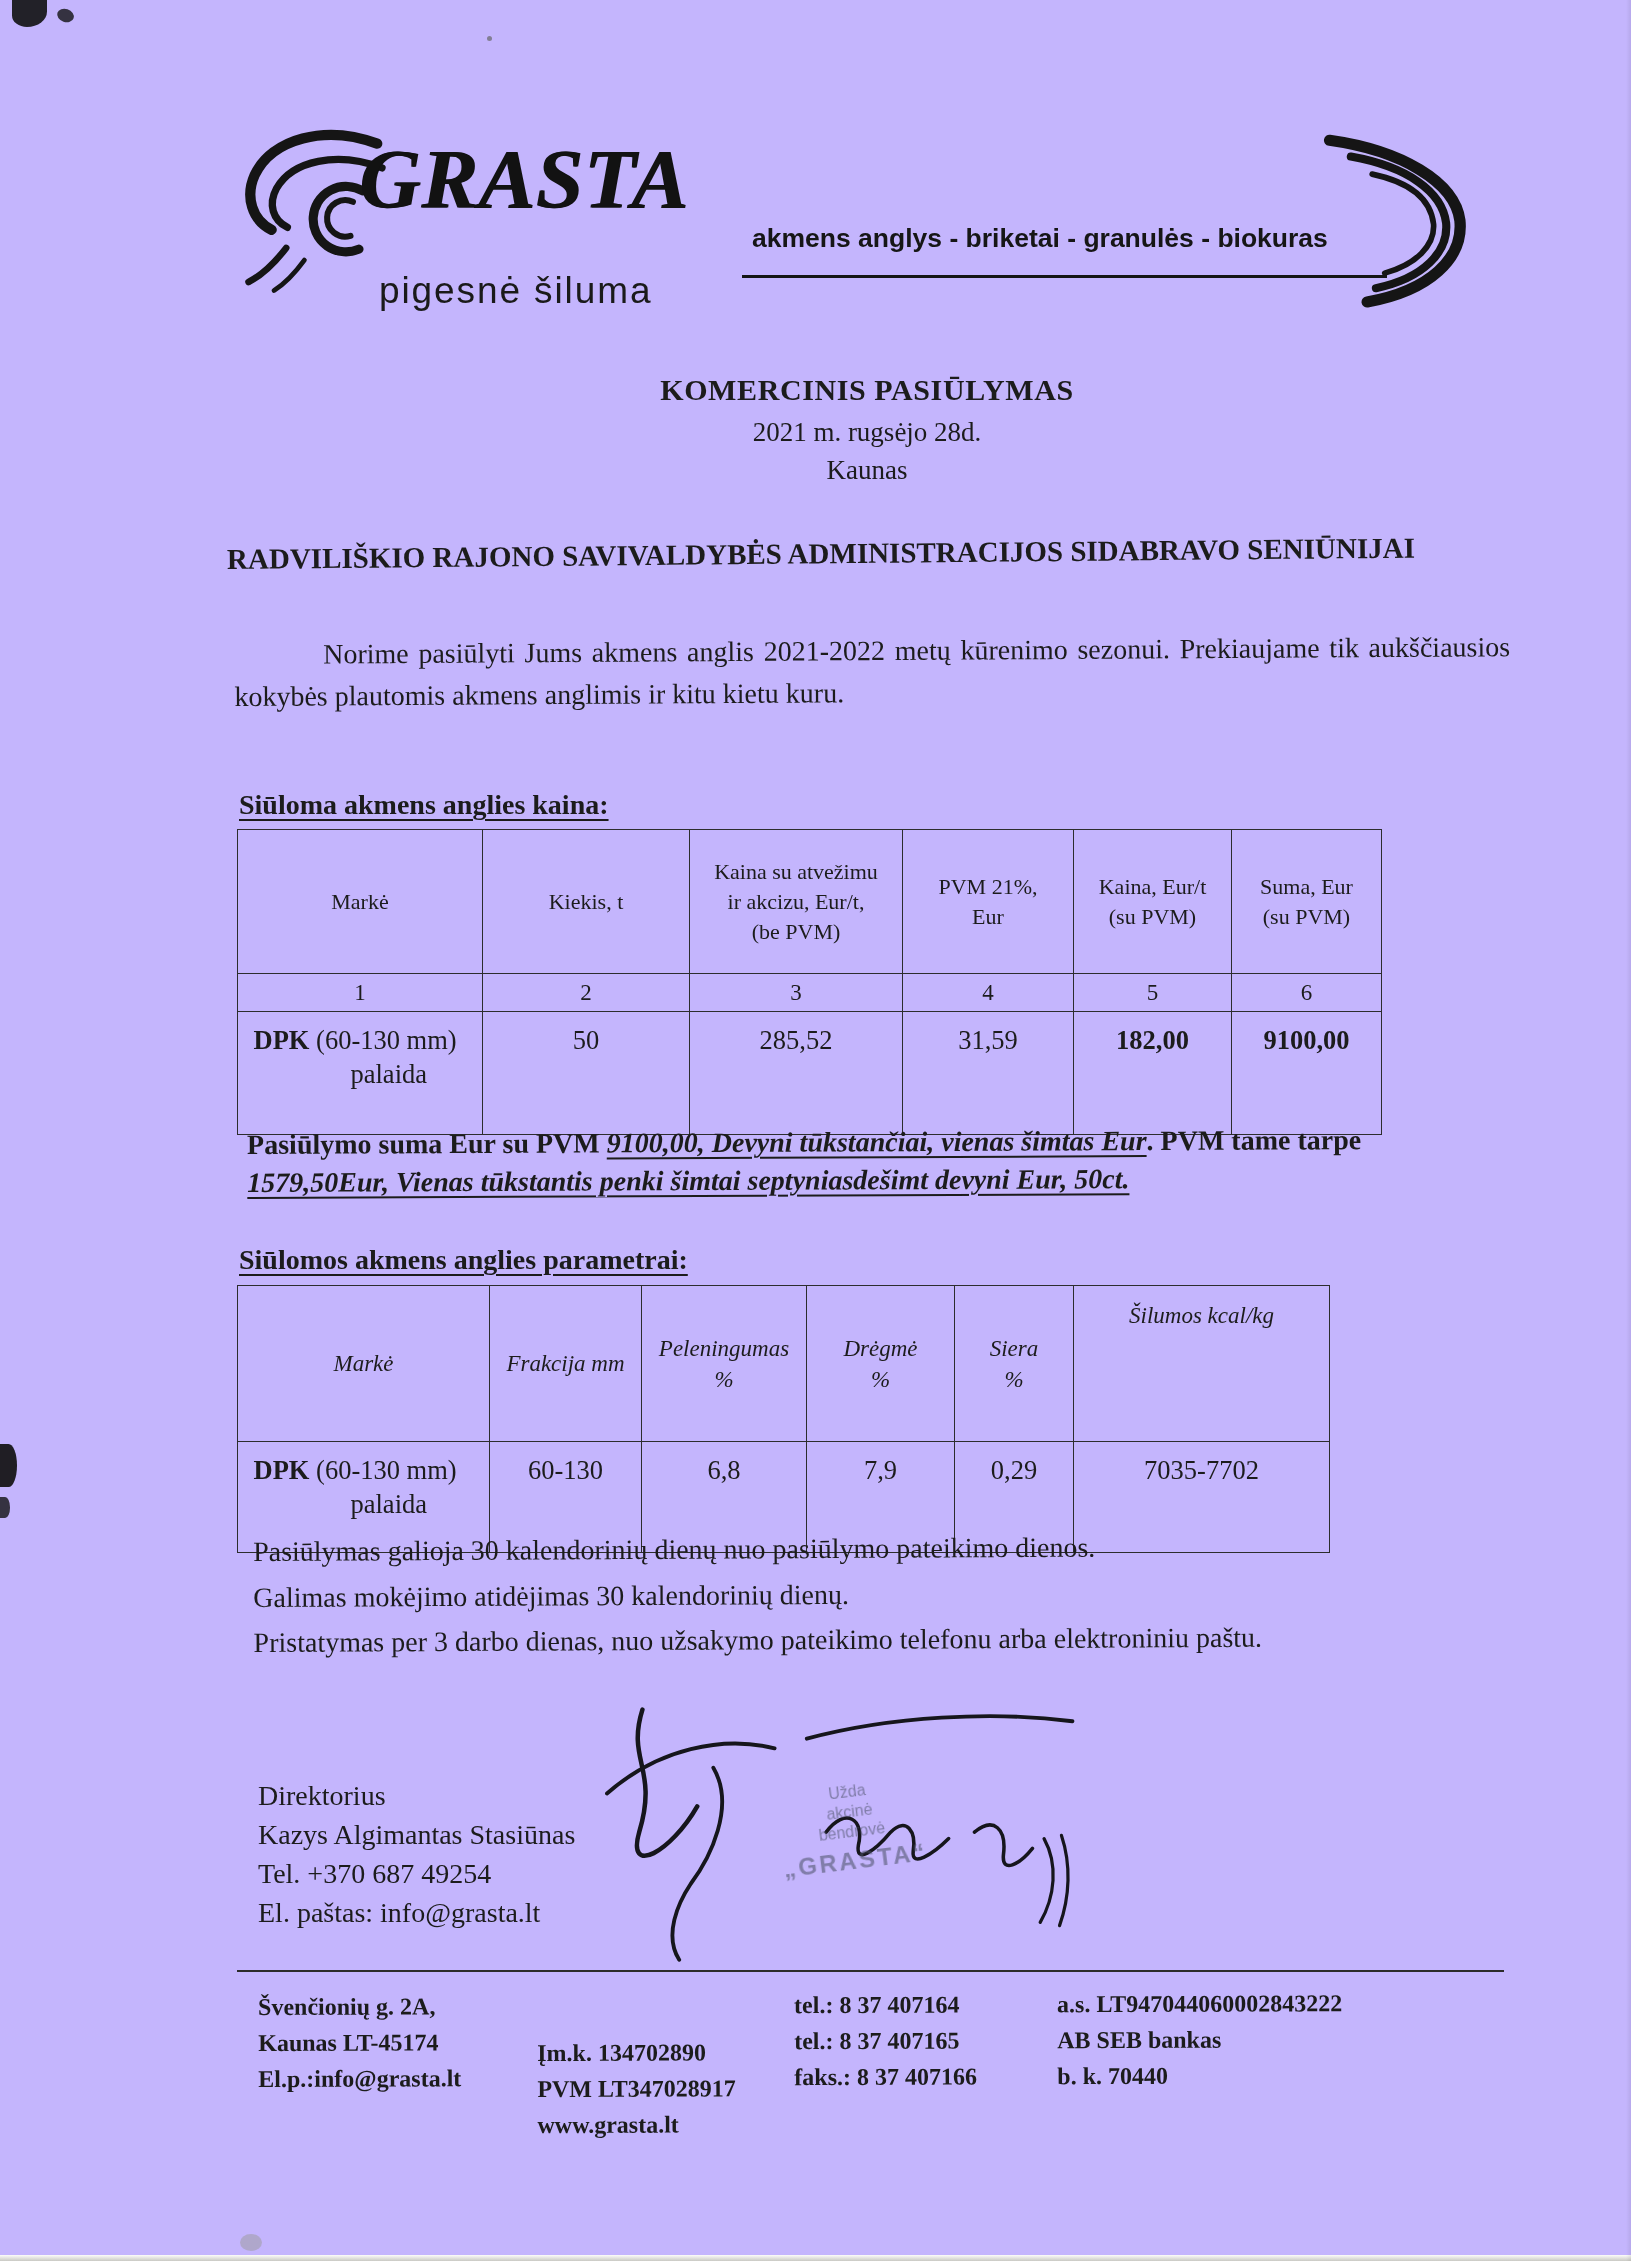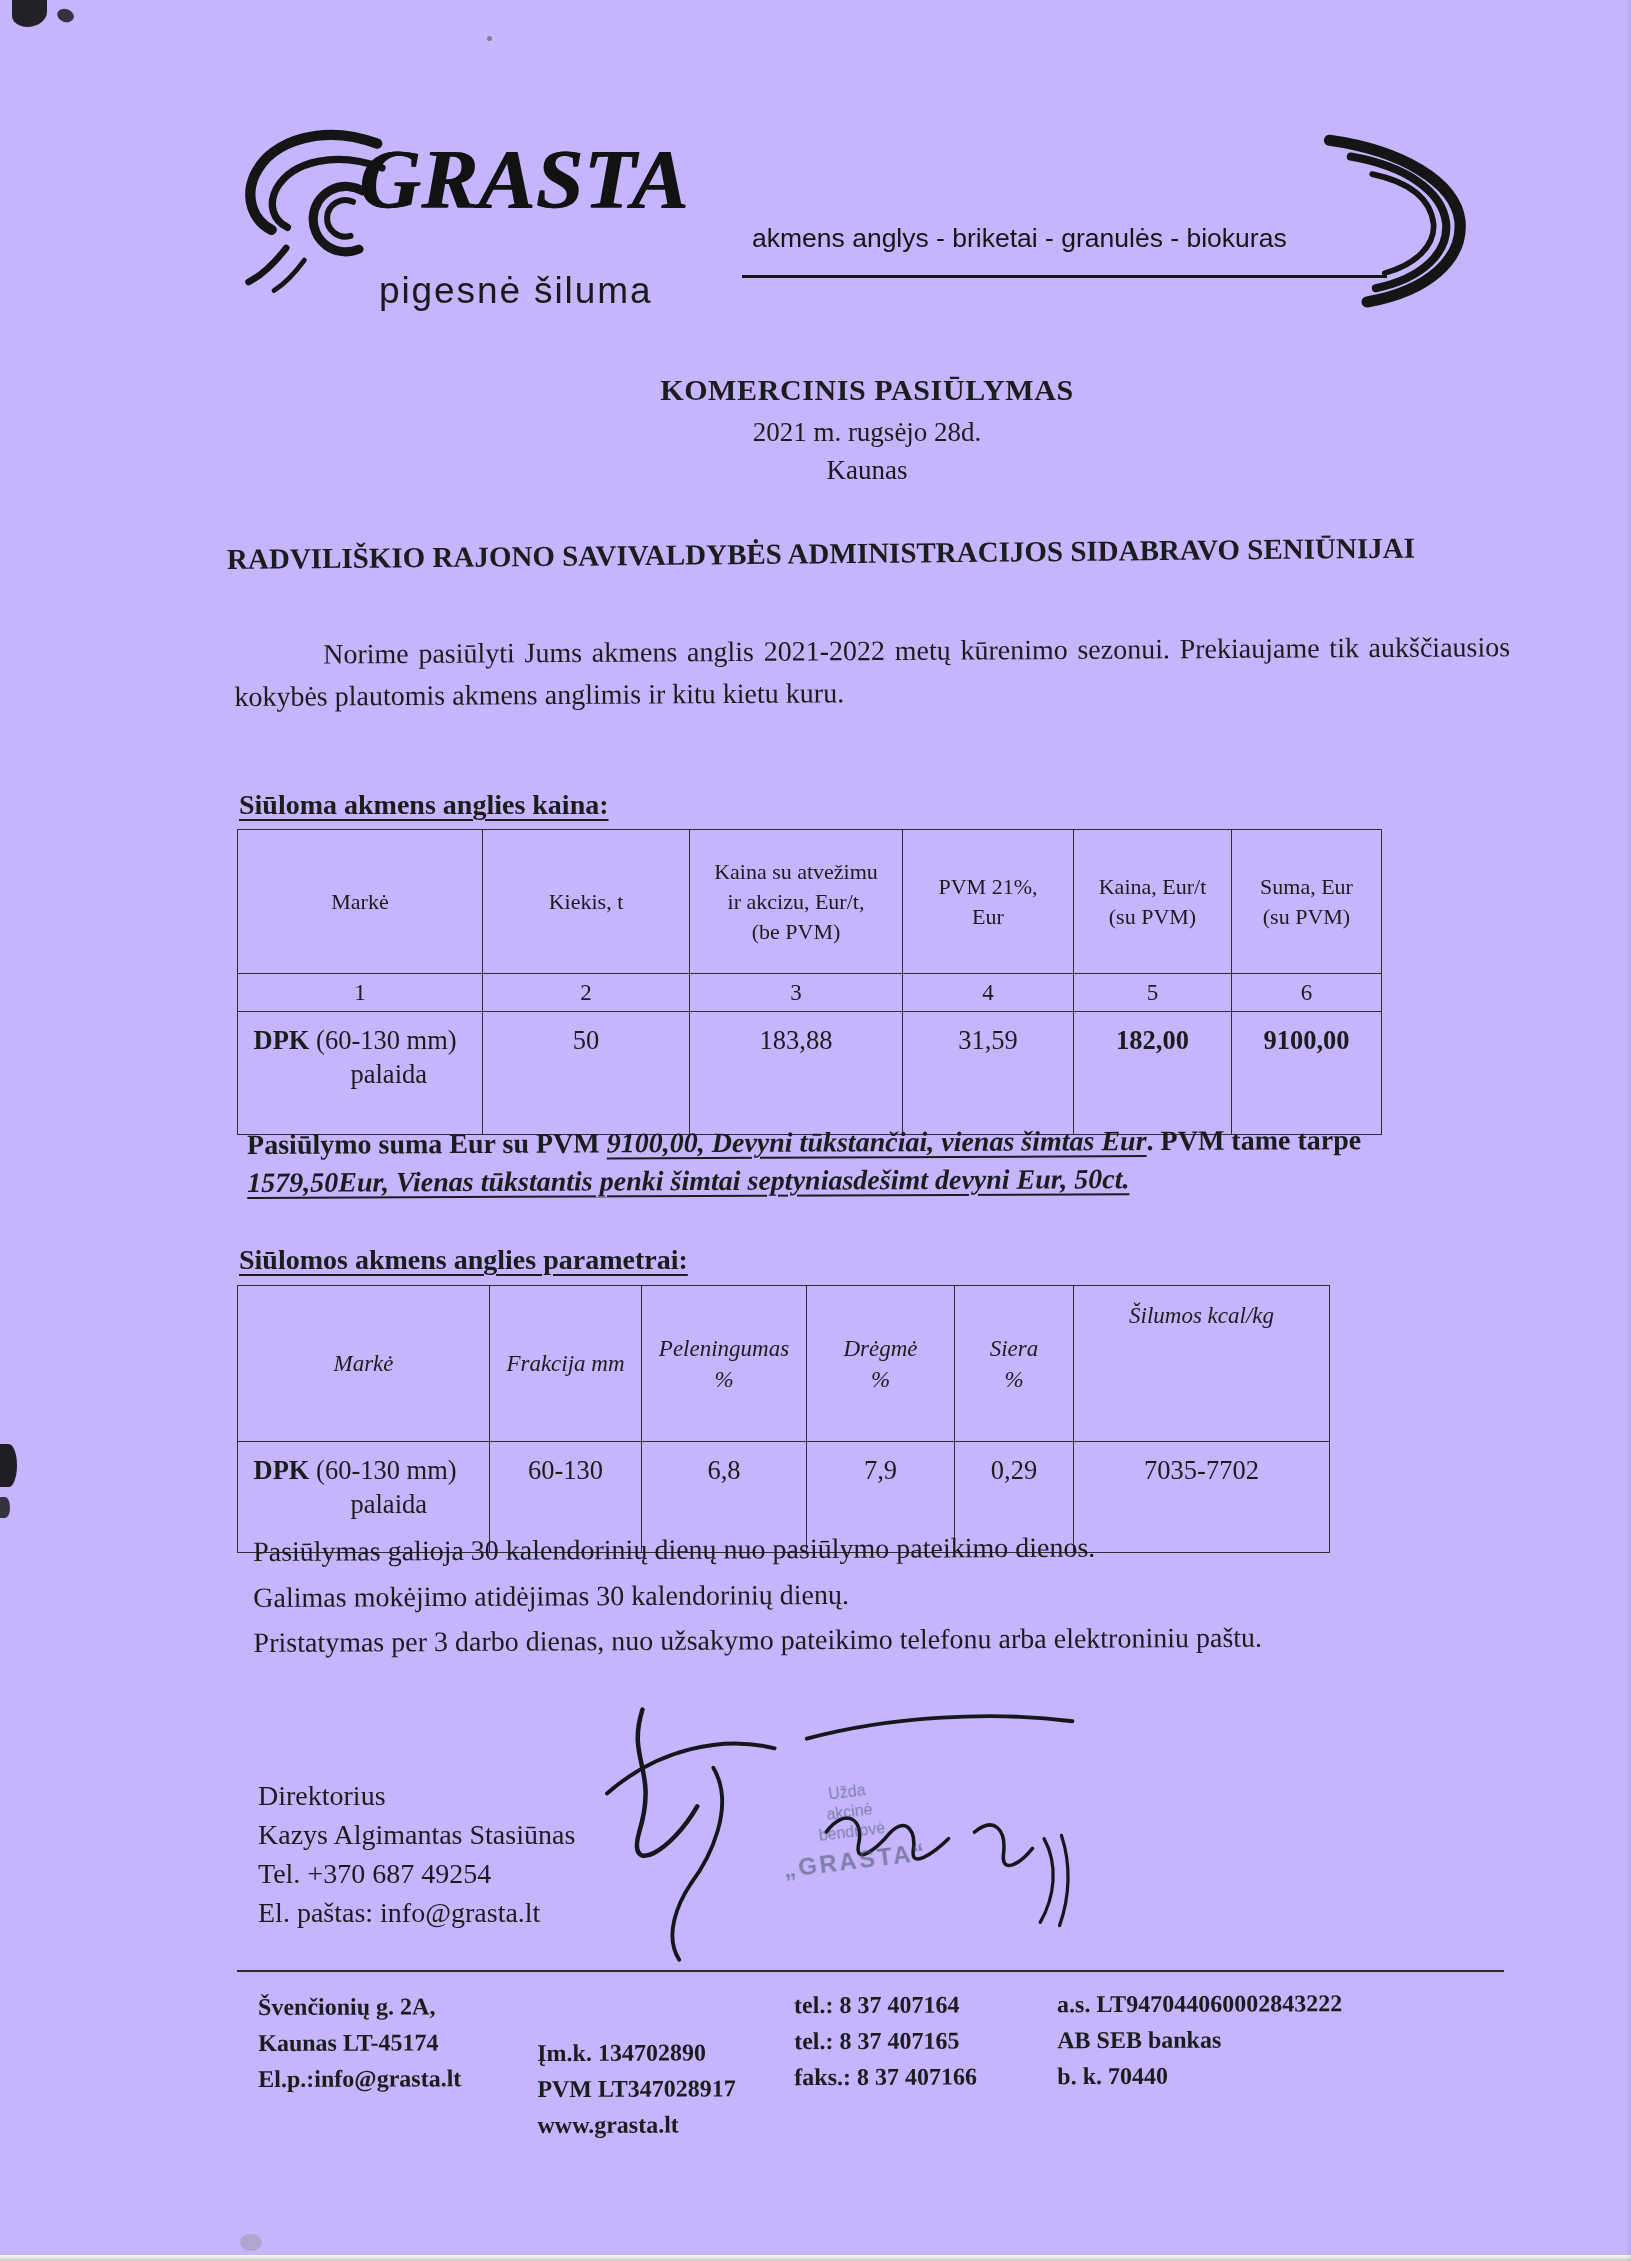--- a/index.html
+++ b/index.html
@@ -15,21 +15,21 @@
   .art-l2{top:1497px;left:0;width:9.7px;height:20.7px;border-radius:0 50% 50% 0;opacity:.8;}
   .art-dot{top:36px;left:487px;width:5.2px;height:5.2px;border-radius:50%;background:#666;opacity:.7;}
   .art-smudge{top:2234px;left:240px;width:22px;height:17px;border-radius:50%;background:#97978f;opacity:.45;}
   .art-bottom{left:0;right:0;bottom:0;height:5.8px;background:linear-gradient(#fcfcfa,#c9c9c4);}
   .art-rshadow{top:0;right:0;bottom:0;width:5.2px;background:linear-gradient(to right,rgba(0,0,0,0),rgba(0,0,0,.07));}
 
   
   .logo-mark{top:123px;left:234px;width:182px;height:182px;}
   .brand{top:137px;left:359px;font-size:85px;line-height:1;font-weight:bold;font-style:italic;letter-spacing:0.6px;color:#121212;text-shadow:1.3px 0 0 #121212;}
   .tagline{top:270px;left:379px;font-family:"Liberation Sans",sans-serif;font-size:37px;letter-spacing:1.9px;color:#1a1a1a;text-align:center;}
-  .products{top:223px;left:752px;font-family:"Liberation Sans",sans-serif;font-weight:normal;font-size:26.5px;color:#161616;}
+  .products{top:223px;left:752px;font-family:"Liberation Sans",sans-serif;font-weight:bold;font-size:26.5px;color:#161616;}
   .products-rule{top:275px;left:742px;width:645px;height:3.2px;background:#151515;}
   .swirl-right{top:129px;left:1307px;width:188px;height:188px;}
 
   
   .title-block{top:373px;left:0;width:1631px;text-align:center;padding-left:103px;box-sizing:border-box;}
   .doc-title{font-size:30px;font-weight:bold;letter-spacing:0.6px;margin-bottom:10.3px;}
   .doc-date{font-size:27px;margin-bottom:6.5px;}
   .doc-city{font-size:27px;}
   .addressee{top:543px;left:227px;font-size:29px;font-weight:bold;white-space:nowrap;transform:rotate(-0.55deg);transform-origin:left center;}
 
@@ -162,21 +162,21 @@
       <td>4</td>
       <td>5</td>
       <td>6</td>
     </tr>
     <tr class="drow">
       <td class="marke-cell">
         <span class="b">DPK</span><span> (60-130 mm)</span>
         <div class="sub">palaida</div>
       </td>
       <td>50</td>
-      <td>183,88</td>
+      <td>285,52</td>
       <td>31,59</td>
       <td class="b">182,00</td>
       <td class="b">9100,00</td>
     </tr>
   </tbody>
     </table>
 
   <p class="abs offer-sum"><span>Pasiūlymo suma Eur su PVM </span><span class="ul">9100,00, Devyni tūkstančiai, vienas šimtas Eur</span><span>. PVM tame tarpe </span><span class="ul">1579,50Eur, Vienas tūkstantis penki šimtai septyniasdešimt devyni Eur, 50ct.</span></p>
 
   <div class="abs sec-title params-title">Siūlomos akmens anglies parametrai:</div>

